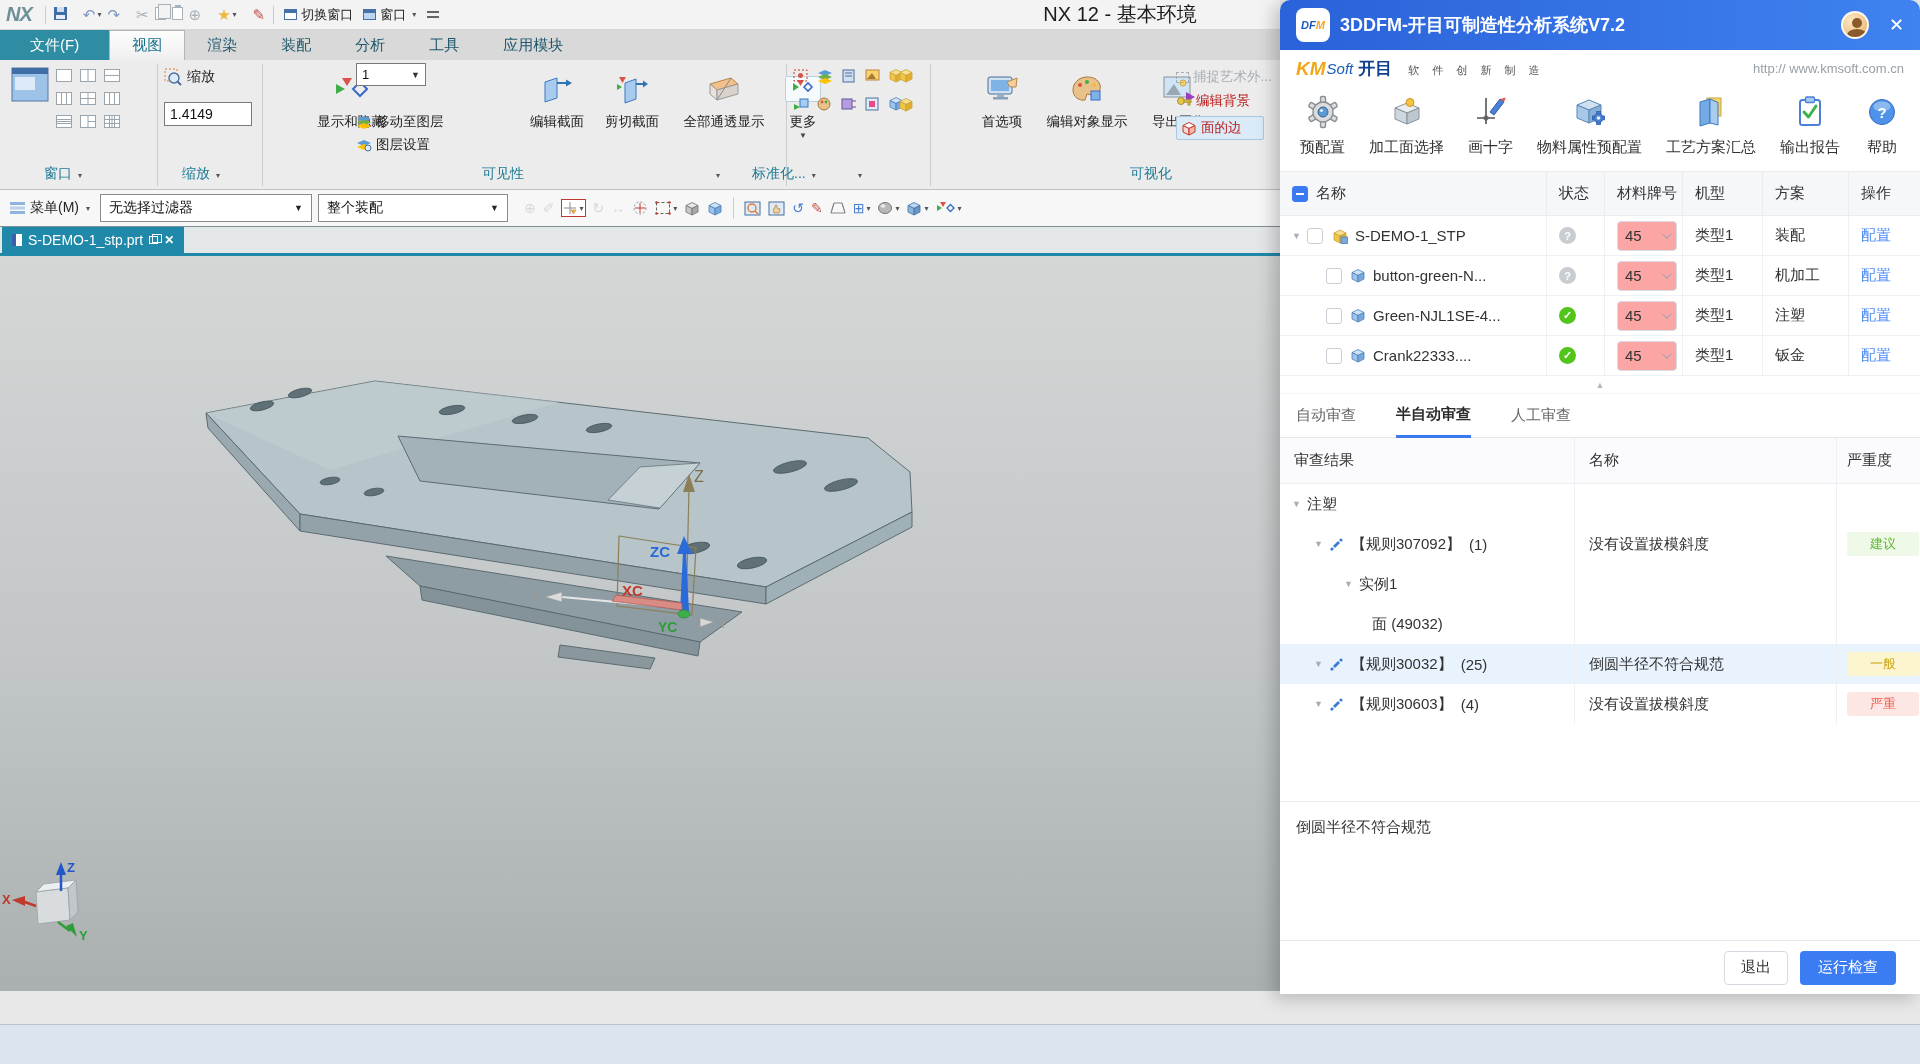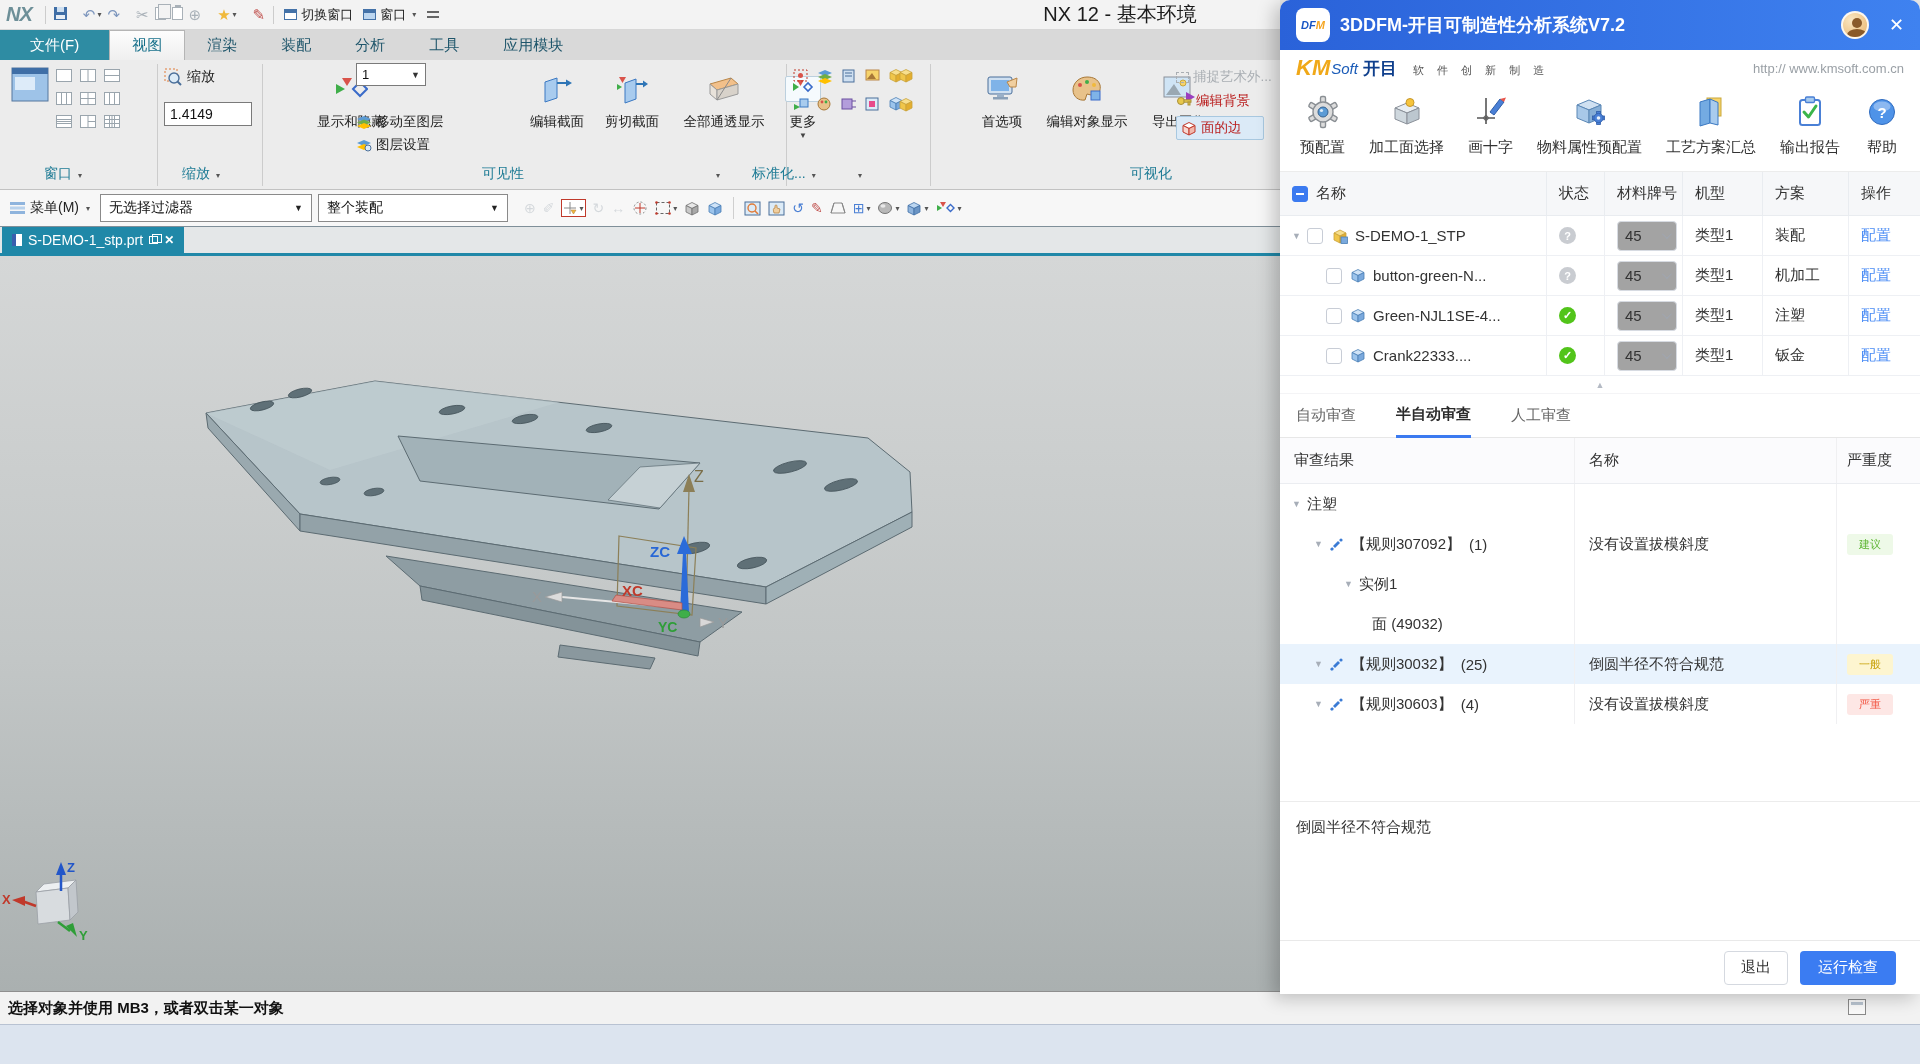--- a/index.html
+++ b/index.html
@@ -105,21 +105,21 @@
   .dfm-logo { width:34px; height:34px; background:#fff; border-radius:8px; display:flex; align-items:center; justify-content:center;
     font-size:11px; font-weight:900; font-style:italic; }
   .dfm-logo .df { color:#1a56c4; } .dfm-logo .m { color:#f5a623; }
   .dfm-title { color:#fff; font-size:18px; font-weight:700; flex:1; }
   .avatar { width:28px; height:28px; border-radius:50%; background:radial-gradient(circle at 35% 30%,#fae7c4,#e8b36a); border:2px solid rgba(255,255,255,.85); position:relative; overflow:hidden; }
   .avatar::before { content:""; position:absolute; left:9px; top:5px; width:10px; height:10px; border-radius:50%; background:#8a5a2a; }
   .avatar::after { content:""; position:absolute; left:4px; top:16px; width:20px; height:12px; border-radius:50% 50% 0 0; background:#8a5a2a; }
   .dfm-close { color:#fff; font-size:18px; margin-left:10px; }
 
   .brandbar { height:36px; display:flex; align-items:center; padding:0 16px; background:#fff; }
-  .km { font-size:22px; font-weight:900; font-style:italic; color:#1b5cb8; line-height:1; }
+  .km { font-size:19px; font-weight:900; font-style:italic; color:#1b5cb8; line-height:1; }
   .km .k { color:#f0a818; } .soft { font-size:15px; font-style:italic; color:#1b5cb8; margin-left:1px; }
   .kaimu { font-size:17px; font-weight:800; color:#0f3f8c; margin-left:5px; }
   .slogan { font-size:11px; color:#555; letter-spacing:5px; margin-left:16px; margin-top:4px; }
   .kurl { margin-left:auto; color:#9aa0a6; font-size:13px; }
 
   .dfm-toolbar { height:86px; display:flex; justify-content:space-between; padding:8px 20px 0 20px; border-bottom:1px solid #ececec; }
   .dtb { display:flex; flex-direction:column; align-items:center; gap:4px; }
   .dtb .lb { font-size:15px; color:#333; white-space:nowrap; }
 
   .pt-header, .pt-row { display:flex; align-items:center; }
@@ -130,40 +130,40 @@
   .c-st,.c-mat,.c-mac,.c-plan,.c-act { display:flex; align-items:center; border-left:1px solid #eef0f4; align-self:stretch; padding-left:12px; }
   .pt-header .c-st,.pt-header .c-mat,.pt-header .c-mac,.pt-header .c-plan,.pt-header .c-act { border-left:1px solid #e9ecf0; }
   .caret { font-size:9px; color:#a7aeb8; margin-right:6px; }
   .cb { width:16px; height:16px; border:1px solid #c8cdd6; border-radius:3px; background:#fff; margin-right:8px; flex:none; }
   .cb.ind { background:#3b7af0; border-color:#3b7af0; position:relative; }
   .cb.ind::before { content:""; position:absolute; left:3px; top:6.5px; width:8px; height:2px; background:#fff; }
   .p-ic { margin-right:7px; display:inline-flex; flex:none; }
   .p-name { white-space:nowrap; overflow:hidden; text-overflow:ellipsis; }
   .st-dot { width:17px; height:17px; border-radius:50%; color:#fff; font-size:11px; font-weight:700; display:flex; align-items:center; justify-content:center; }
   .st-q { background:#c9ccd1; } .st-ok {  background:#52c41a; }
-  .sel-box { width:60px; height:30px; border:1px solid #d7dbe2; border-radius:4px; display:flex; align-items:center; justify-content:space-between; padding:0 7px; background:#a3a3a3; }
+  .sel-box { width:60px; height:30px; border:1px solid #d7dbe2; border-radius:4px; display:flex; align-items:center; justify-content:space-between; padding:0 7px; background:#fca5a5; }
   .chev { width:7px; height:7px; border-right:1.5px solid #a0a6b0; border-bottom:1.5px solid #a0a6b0; transform:rotate(45deg) translateY(-2px); }
   .lnk { color:#4a8cf5; }
   .collapse-strip { height:18px; display:flex; align-items:center; justify-content:center; color:#b4bac4; font-size:9px; border-bottom:1px solid #f4f4f6; }
 
   .rev-tabs { height:44px; display:flex; align-items:center; gap:40px; padding-left:16px; border-bottom:1px solid #e7e7e7; font-size:15px; }
   .rev-tab { color:#666; height:100%; display:flex; align-items:center; }
   .rev-tab.sel { color:#2b2b2b; font-weight:600; border-bottom:3px solid #3b7af0; margin-bottom:-1px; }
 
   .rt-header, .rt-row { display:flex; align-items:center;text-align:right; }
   .rt-header { height:46px; background:#fbfbfd; border-bottom:1px solid #ebedf1; font-size:15px; color:#333; }
   .rt-row { height:40px; font-size:15px; color:#333; }
   .rt-row.sel { background:#e9f3fd; }
   .rc-res { flex:1; display:flex; align-items:center; min-width:0; }
   .rc-name { width:262px; align-self:stretch; display:flex; align-items:center; border-left:1px solid #f0f0f2; padding-left:14px; }
   .rc-sev { width:84px; align-self:stretch; display:flex; align-items:center; border-left:1px solid #f0f0f2; padding-left:10px; }
   .rt-header .rc-res { padding-left:14px; }
   .rule-ic { margin-right:7px; display:inline-flex; }
   .cnt { margin-left:8px; }
-  .badge { font-size:11px; padding:3px 12px; border-radius:3px; }
+  .badge { font-size:13px; padding:3px 23px; border-radius:3px; }
   .badge.suggest { color:#5cb531; background:#eef9e8; }
   .badge.normal { color:#c9a40d; background:#fdf5d0; }
   .badge.severe { color:#f25643; background:#fde7e5; }
   .rev-filler { height:78px; border-bottom:1px solid #ececec; }
   .detail { padding:16px; font-size:15px; color:#333; }
   .dfm-footer { position:absolute; left:0; bottom:0; width:100%; height:54px; border-top:1px solid #e9e9e9; background:#fff;
     display:flex; align-items:center; justify-content:flex-end; gap:12px; padding-right:24px; }
   .btn-exit { width:64px; height:34px; background:#fff; border:1px solid #d5d9e0; border-radius:4px; font-size:15px; color:#333; display:flex; align-items:center; justify-content:center; }
   .btn-run { width:96px; height:34px; background:#3b7cf2; border-radius:4px; font-size:15px; color:#fff; display:flex; align-items:center; justify-content:center; }
 </style>
@@ -701,24 +701,20 @@
           <polygon points="25,896 25,906 12,900" fill="#c0392b"></polygon>
           <text x="2" y="904" font-size="13" font-weight="bold" fill="#c0392b">X</text>
           <line x1="58" y1="922" x2="70" y2="931" stroke="#2f9e38" stroke-width="2.5"></line>
           <polygon points="66,926 73,923 77,937" fill="#2f9e38"></polygon>
           <text x="79" y="940" font-size="13" font-weight="bold" fill="#2f9e38">Y</text>
         </g>
       </svg>
     </div>
   </div>
 
-  <div class="statusbar">
-    <div class="msg">选择对象并使用 MB3，或者双击某一对象</div>
-    <div class="status-icon"></div>
-  </div>
   <div class="bottomstrip"></div>
 
   <div class="dfm">
     <div class="dfm-titlebar">
       <div class="dfm-logo" id="dfmLogo">
           <span class="df">DF</span>
           <span class="m">M</span>
         </div>
       <div class="dfm-title">3DDFM-开目可制造性分析系统V7.2</div>
       <div class="avatar"></div>

